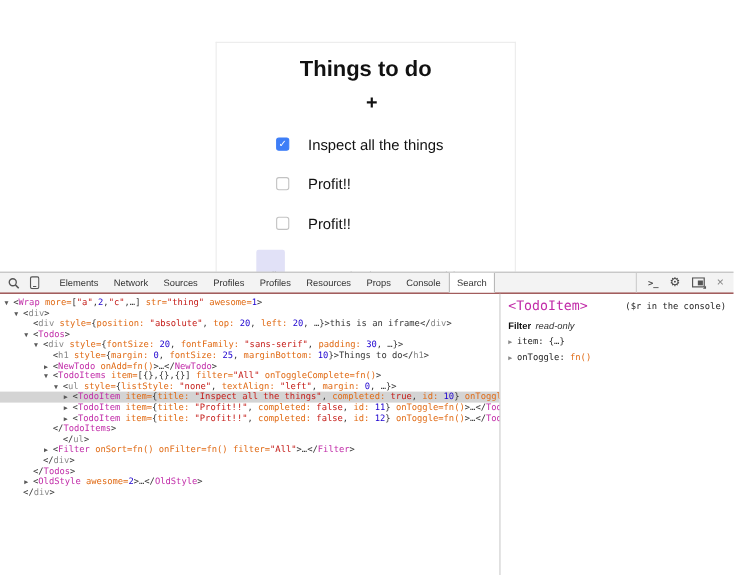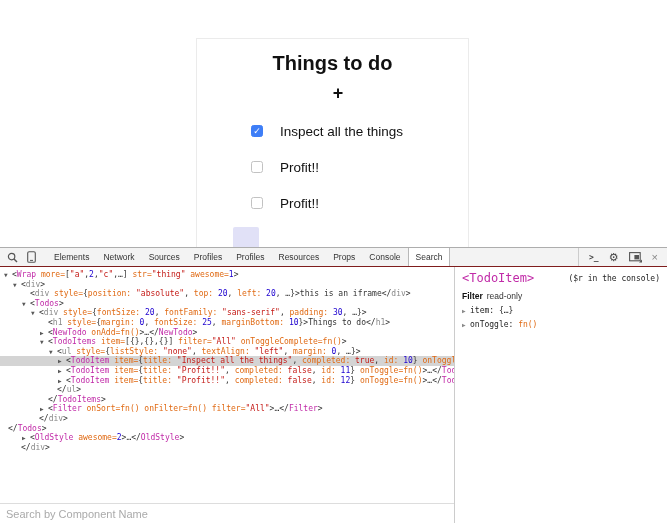--- a/index.html
+++ b/index.html
@@ -58,21 +58,21 @@
   .tree-search input { width:100%; height:100%; border:none; outline:none; font-size:11px;
                        padding:0 6px; color:#333; font-family:"Liberation Sans",sans-serif; }
   .tree-search input::placeholder { color:#aaa; }
 
   .props-pane { flex:1; padding:4px 7px 12px 7px; font-family:"DejaVu Sans Mono",monospace; }
   .props-head { display:flex; justify-content:space-between; align-items:flex-start; }
   .sel-tag { color:#c12ba8; font-size:12px; }
   .console-hint { font-size:8px; color:#222; margin-top:3px; }
   .props-label { margin-top:6px; font-size:8.5px; font-family:"Liberation Sans",sans-serif; color:#111; }
   .props-label b { font-weight:bold; }
-  .props-label .ro { font-weight:normal; margin-left:4px; color:#333; }
+  .props-label .ro { font-style:italic; font-weight:normal; margin-left:4px; color:#333; }
   .prop-row { margin-top:5px; font-size:8px; white-space:nowrap; }
   .prop-row .tri { color:#8a8a8a; }
   .prop-name { color:#222; }
   .prop-val.fn { color:#e06a14; }
   .prop-val.obj { color:#222; }
 </style>
 </head>
 <body>
 
 <div class="app-region">
@@ -150,31 +150,28 @@
           <div class="trow" style="padding-left: 22px;"><span class="tri"></span><span class="sg-p">&lt;</span><span class="sg-d">div</span><span class="sg-a"> style=</span><span class="sg-p">{</span><span class="sg-a">position: </span><span class="sg-s">"absolute"</span><span class="sg-p">, </span><span class="sg-a">top: </span><span class="sg-n">20</span><span class="sg-p">, </span><span class="sg-a">left: </span><span class="sg-n">20</span><span class="sg-p">, …}&gt;</span><span class="sg-t">this is an iframe</span><span class="sg-p">&lt;/</span><span class="sg-d">div</span><span class="sg-p">&gt;</span></div>
           <div class="trow" style="padding-left: 22px;"><span class="tri">▼</span><span class="sg-p">&lt;</span><span class="sg-c">Todos</span><span class="sg-p">&gt;</span></div>
           <div class="trow" style="padding-left: 31px;"><span class="tri">▼</span><span class="sg-p">&lt;</span><span class="sg-d">div</span><span class="sg-a"> style=</span><span class="sg-p">{</span><span class="sg-a">fontSize: </span><span class="sg-n">20</span><span class="sg-p">, </span><span class="sg-a">fontFamily: </span><span class="sg-s">"sans-serif"</span><span class="sg-p">, </span><span class="sg-a">padding: </span><span class="sg-n">30</span><span class="sg-p">, …}&gt;</span></div>
           <div class="trow" style="padding-left: 40px;"><span class="tri"></span><span class="sg-p">&lt;</span><span class="sg-d">h1</span><span class="sg-a"> style=</span><span class="sg-p">{</span><span class="sg-a">margin: </span><span class="sg-n">0</span><span class="sg-p">, </span><span class="sg-a">fontSize: </span><span class="sg-n">25</span><span class="sg-p">, </span><span class="sg-a">marginBottom: </span><span class="sg-n">10</span><span class="sg-p">}&gt;</span><span class="sg-t">Things to do</span><span class="sg-p">&lt;/</span><span class="sg-d">h1</span><span class="sg-p">&gt;</span></div>
           <div class="trow" style="padding-left: 40px;"><span class="tri">▶</span><span class="sg-p">&lt;</span><span class="sg-c">NewTodo</span><span class="sg-a"> onAdd=fn()</span><span class="sg-p">&gt;</span><span class="sg-t">…</span><span class="sg-p">&lt;/</span><span class="sg-c">NewTodo</span><span class="sg-p">&gt;</span></div>
           <div class="trow" style="padding-left: 40px;"><span class="tri">▼</span><span class="sg-p">&lt;</span><span class="sg-c">TodoItems</span><span class="sg-a"> item=</span><span class="sg-p">[{},{},{}]</span><span class="sg-a"> filter=</span><span class="sg-s">"All"</span><span class="sg-a"> onToggleComplete=fn()</span><span class="sg-p">&gt;</span></div>
           <div class="trow" style="padding-left: 49px;"><span class="tri">▼</span><span class="sg-p">&lt;</span><span class="sg-d">ul</span><span class="sg-a"> style=</span><span class="sg-p">{</span><span class="sg-a">listStyle: </span><span class="sg-s">"none"</span><span class="sg-p">, </span><span class="sg-a">textAlign: </span><span class="sg-s">"left"</span><span class="sg-p">, </span><span class="sg-a">margin: </span><span class="sg-n">0</span><span class="sg-p">, …}&gt;</span></div>
           <div class="trow hl" style="padding-left: 58px;"><span class="tri">▶</span><span class="sg-p">&lt;</span><span class="sg-c">TodoItem</span><span class="sg-a"> item=</span><span class="sg-p">{</span><span class="sg-a">title: </span><span class="sg-s">"Inspect all the things"</span><span class="sg-p">, </span><span class="sg-a">completed: </span><span class="sg-s">true</span><span class="sg-p">, </span><span class="sg-a">id: </span><span class="sg-n">10</span><span class="sg-p">} </span><span class="sg-a">onToggle=fn()</span></div>
           <div class="trow" style="padding-left: 58px;"><span class="tri">▶</span><span class="sg-p">&lt;</span><span class="sg-c">TodoItem</span><span class="sg-a"> item=</span><span class="sg-p">{</span><span class="sg-a">title: </span><span class="sg-s">"Profit!!"</span><span class="sg-p">, </span><span class="sg-a">completed: </span><span class="sg-s">false</span><span class="sg-p">, </span><span class="sg-a">id: </span><span class="sg-n">11</span><span class="sg-p">} </span><span class="sg-a">onToggle=fn()</span><span class="sg-p">&gt;</span><span class="sg-t">…</span><span class="sg-p">&lt;/</span><span class="sg-c">TodoItem</span></div>
           <div class="trow" style="padding-left: 58px;"><span class="tri">▶</span><span class="sg-p">&lt;</span><span class="sg-c">TodoItem</span><span class="sg-a"> item=</span><span class="sg-p">{</span><span class="sg-a">title: </span><span class="sg-s">"Profit!!"</span><span class="sg-p">, </span><span class="sg-a">completed: </span><span class="sg-s">false</span><span class="sg-p">, </span><span class="sg-a">id: </span><span class="sg-n">12</span><span class="sg-p">} </span><span class="sg-a">onToggle=fn()</span><span class="sg-p">&gt;</span><span class="sg-t">…</span><span class="sg-p">&lt;/</span><span class="sg-c">TodoItem</span></div>
+          <div class="trow" style="padding-left: 40px;"><span class="tri"></span><span class="sg-p">&lt;/</span><span class="sg-c">TodoItems</span><span class="sg-p">&gt;</span></div>
           <div class="trow" style="padding-left: 49px;"><span class="tri"></span><span class="sg-p">&lt;/</span><span class="sg-d">ul</span><span class="sg-p">&gt;</span></div>
-          <div class="trow" style="padding-left: 40px;"><span class="tri"></span><span class="sg-p">&lt;/</span><span class="sg-c">TodoItems</span><span class="sg-p">&gt;</span></div>
           <div class="trow" style="padding-left: 40px;"><span class="tri">▶</span><span class="sg-p">&lt;</span><span class="sg-c">Filter</span><span class="sg-a"> onSort=fn() onFilter=fn() filter=</span><span class="sg-s">"All"</span><span class="sg-p">&gt;</span><span class="sg-t">…</span><span class="sg-p">&lt;/</span><span class="sg-c">Filter</span><span class="sg-p">&gt;</span></div>
           <div class="trow" style="padding-left: 31px;"><span class="tri"></span><span class="sg-p">&lt;/</span><span class="sg-d">div</span><span class="sg-p">&gt;</span></div>
-          <div class="trow" style=""><span class="tri"></span><span class="sg-p">&lt;/</span><span class="sg-c">Todos</span><span class="sg-p">&gt;</span></div>
+          <div class="trow" style="padding-left: 22px;"><span class="tri"></span><span class="sg-p">&lt;/</span><span class="sg-c">Todos</span><span class="sg-p">&gt;</span></div>
           <div class="trow" style="padding-left: 22px;"><span class="tri">▶</span><span class="sg-p">&lt;</span><span class="sg-c">OldStyle</span><span class="sg-a"> awesome=</span><span class="sg-n">2</span><span class="sg-p">&gt;</span><span class="sg-t">…</span><span class="sg-p">&lt;/</span><span class="sg-c">OldStyle</span><span class="sg-p">&gt;</span></div>
           <div class="trow" style="padding-left: 13px;"><span class="tri"></span><span class="sg-p">&lt;/</span><span class="sg-d">div</span><span class="sg-p">&gt;</span></div>
         </div>
-      <div class="tree-search">
-        <input type="text" placeholder="Search by Component Name" style="">
-      </div>
     </div>
 
     <div class="props-pane">
       <div class="props-head">
         <span class="sel-tag">&lt;TodoItem&gt;</span>
         <span class="console-hint">($r in the console)</span>
       </div>
       <div class="props-label">
         <b>Filter</b><span class="ro">read-only</span>
       </div>

